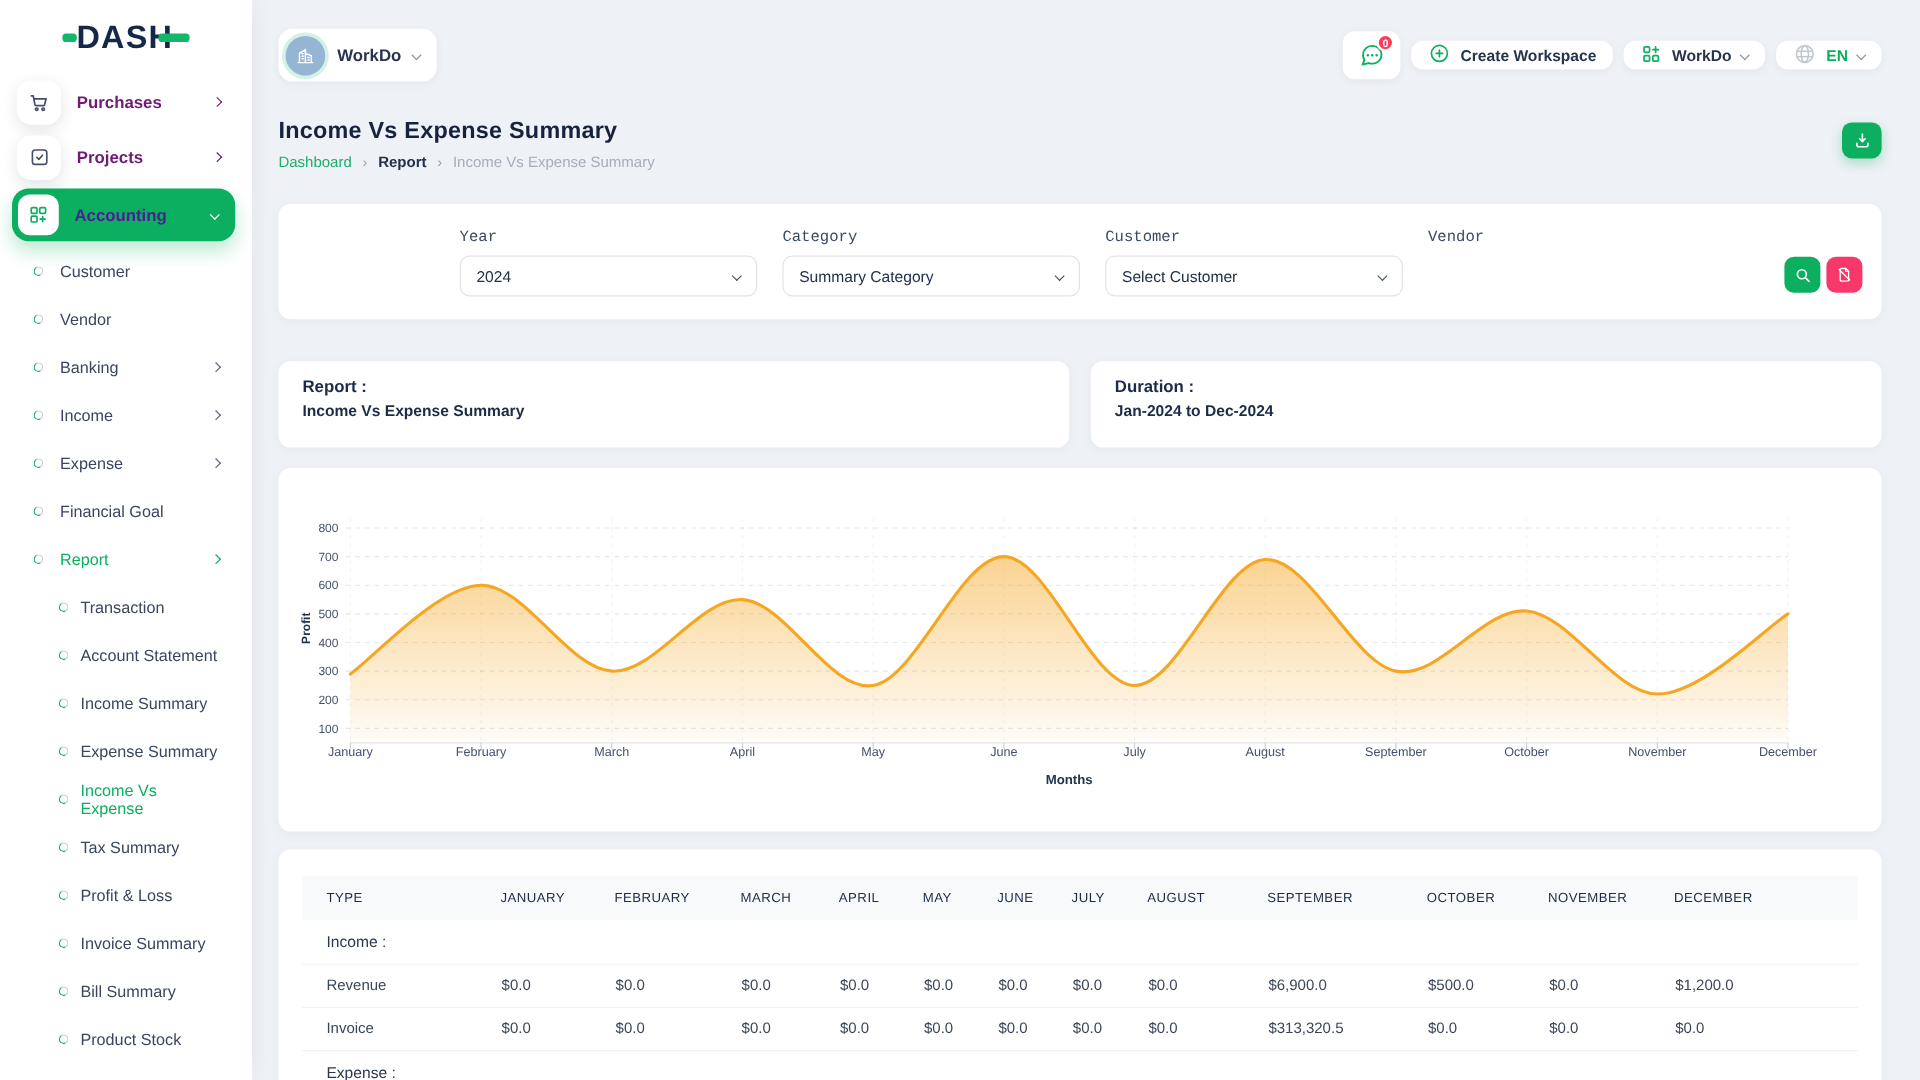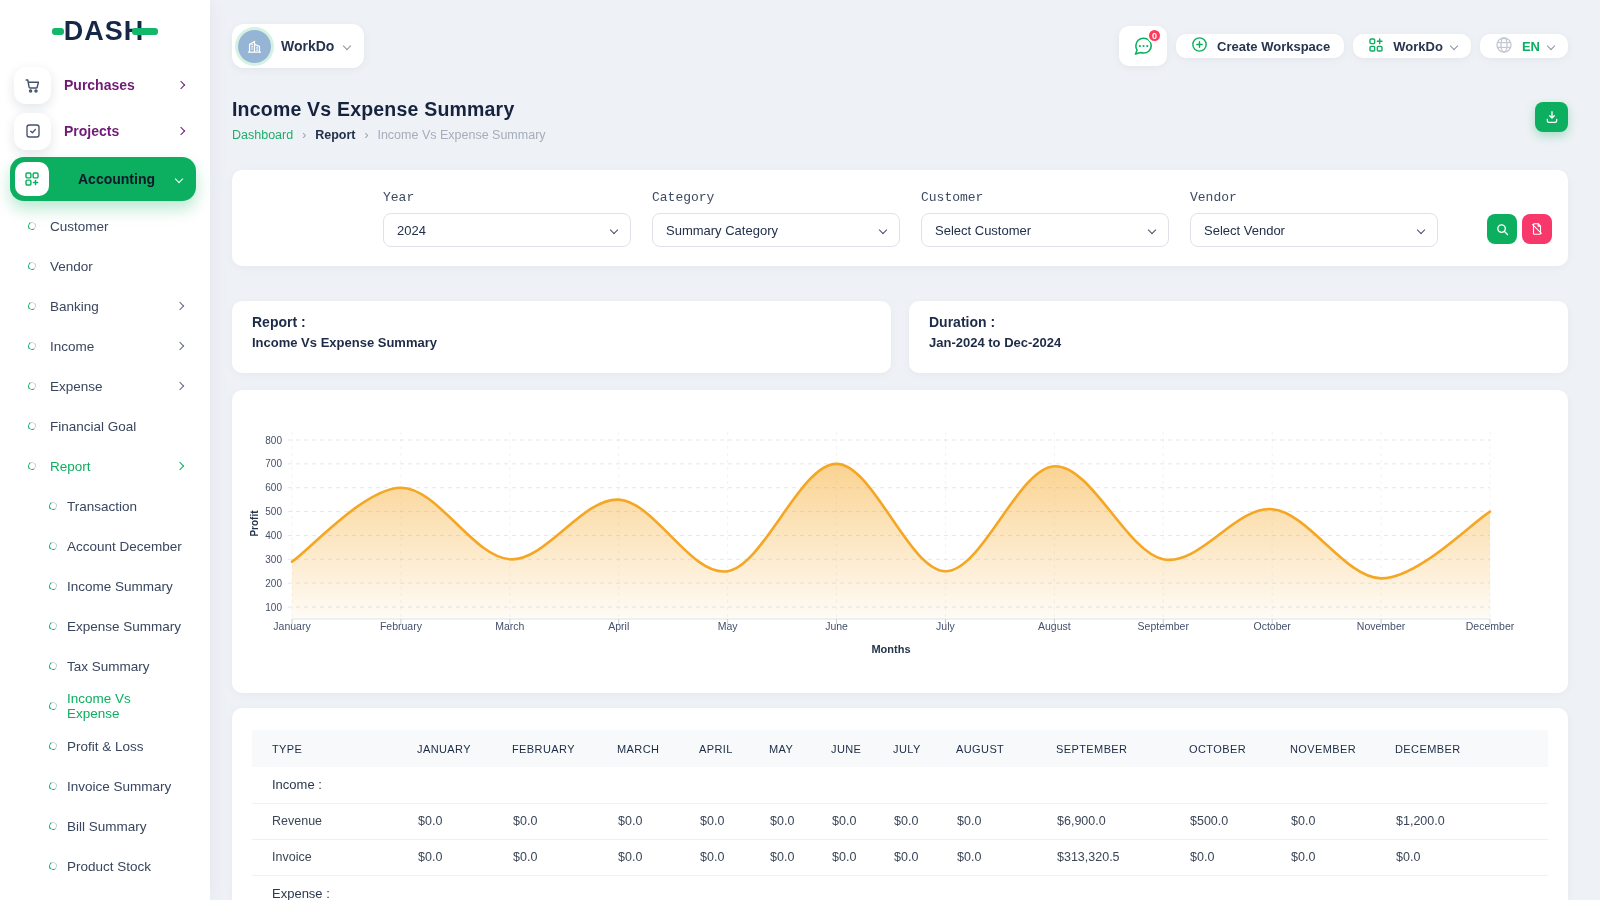--- a/index.html
+++ b/index.html
@@ -19,21 +19,21 @@
     justify-content:center;box-shadow:0 4px 12px rgba(25,39,68,.12);color:#44506b;flex:0 0 auto;}
   .side-top-label{font-size:14px;font-weight:600;flex:1;}
   .chev{width:6px;height:6px;border-right:1.7px solid currentColor;border-bottom:1.7px solid currentColor;
     display:inline-block;flex:0 0 auto;}
   .chev-right{transform:rotate(-45deg);}
   .chev-down{transform:rotate(45deg);}
   .side-active{height:44px;margin:3px 14px 0 10px;border-radius:14px;background:#0caf60;display:flex;
     align-items:center;gap:13px;padding:0 14px 0 5px;color:#fff;cursor:pointer;
     box-shadow:0 8px 16px rgba(12,175,96,.28);}
   .side-active .icon-card{width:34px;height:34px;color:#0caf60;box-shadow:none;border-radius:10px;}
-  .side-active .side-top-label{color:#0f172a;margin-left:16px;}
+  .side-active .side-top-label{color:#4c1d95;}
   .side-sub-list{margin-top:5px;}
   .side-sub{height:40px;display:flex;align-items:center;padding:0 27px 0 28px;gap:14px;cursor:pointer;color:#39465e;}
   .side-sub.l3{padding-left:49px;gap:10px;}
   .side-sub .lbl{font-size:13.5px;flex:1;}
   .side-sub.active{color:#0caf60;}
   .bullet{width:8px;height:8px;border-radius:50%;border:1.7px solid #c7cdd6;border-left-color:#12b76a;
     border-bottom-color:#12b76a;transform:rotate(15deg);flex:0 0 auto;}
   .side-sub .chev{color:#5c6a82;}
   .side-sub.active .chev{color:#0caf60;}
 
@@ -179,37 +179,37 @@
           <span class="bullet"></span>
           <span class="lbl">Report</span>
           <span class="chev chev-right"></span>
         </div>
         <div class="side-sub l3">
           <span class="bullet"></span>
           <span class="lbl">Transaction</span>
         </div>
         <div class="side-sub l3">
           <span class="bullet"></span>
-          <span class="lbl">Account December</span>
+          <span class="lbl">Account Statement</span>
         </div>
         <div class="side-sub l3">
           <span class="bullet"></span>
           <span class="lbl">Income Summary</span>
         </div>
         <div class="side-sub l3">
           <span class="bullet"></span>
           <span class="lbl">Expense Summary</span>
         </div>
+        <div class="side-sub l3 active">
+          <span class="bullet"></span>
+          <span class="lbl">Income Vs Expense</span>
+        </div>
         <div class="side-sub l3">
           <span class="bullet"></span>
           <span class="lbl">Tax Summary</span>
-        </div>
-        <div class="side-sub l3 active">
-          <span class="bullet"></span>
-          <span class="lbl">Income Vs Expense</span>
         </div>
         <div class="side-sub l3">
           <span class="bullet"></span>
           <span class="lbl">Profit &amp; Loss</span>
         </div>
         <div class="side-sub l3">
           <span class="bullet"></span>
           <span class="lbl">Invoice Summary</span>
         </div>
         <div class="side-sub l3">
@@ -320,24 +320,20 @@
       </div>
       <div class="f-group">
         <div class="f-label">Customer</div>
         <div class="sel">
           <span>Select Customer</span>
           <span class="chev chev-down"></span>
         </div>
       </div>
       <div class="f-group">
         <div class="f-label">Vendor</div>
-        <div class="sel">
-          <span>Select Vendor</span>
-          <span class="chev chev-down"></span>
-        </div>
       </div>
       <div class="filter-actions">
         <button class="sq-btn search">
           <svg width="15" height="15" viewBox="0 0 24 24" fill="none" stroke="currentColor" stroke-width="2.2" stroke-linecap="round">
               <circle cx="10.5" cy="10.5" r="6"></circle>
               <path d="M15.2 15.2L20 20"></path>
             </svg>
         </button>
         <button class="sq-btn reset">
           <svg width="14" height="14" viewBox="0 0 24 24" fill="none" stroke="currentColor" stroke-width="1.9" stroke-linecap="round" stroke-linejoin="round">

